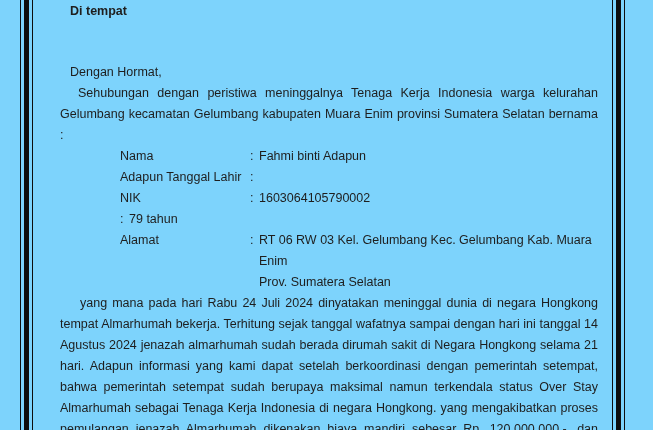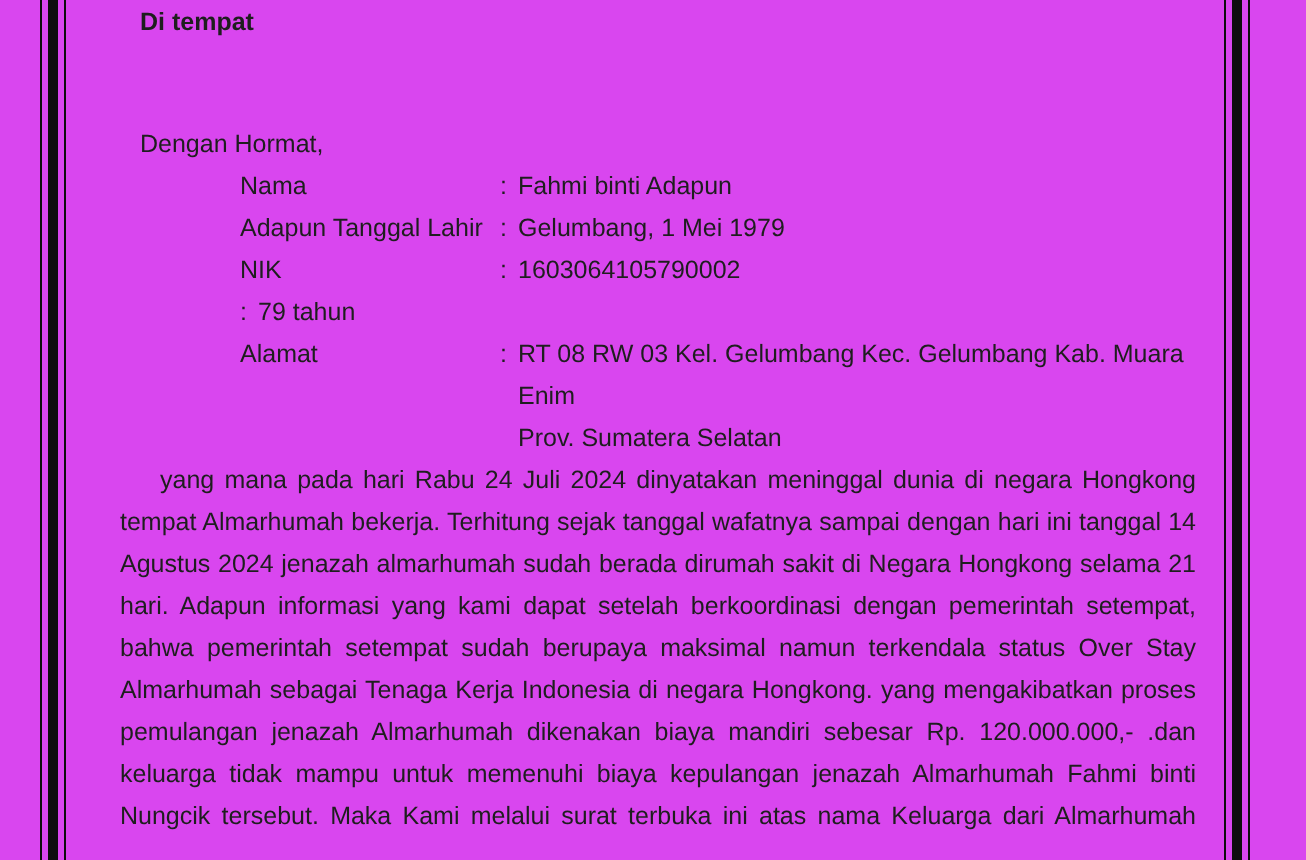--- a/index.html
+++ b/index.html
@@ -1,20 +1,20 @@
 <!DOCTYPE html>
 <html><head>
 <meta charset="utf-8">
 <style>
   html, body { margin: 0; padding: 0; background: #ffffff; }
   .page {
     position: relative;
     width: 653px;
     height: 430px;
-    background: #d946ef;
+    background: #7dd3fc;
     overflow: hidden;
     font-family: "Liberation Sans", "DejaVu Sans", sans-serif;
     font-size: 12.5px;
     line-height: 21px;
     color: #1e1e1e;
   }
   
   .vborder {
     position: absolute;
     top: 0;
@@ -63,51 +63,51 @@
 <div class="page">
   <div class="vborder left"></div>
   <div class="vborder right"></div>
 
   <div class="content">
 
     <div class="address">Di tempat</div>
 
     <div class="salutation">Dengan Hormat,</div>
 
+    <p class="para intro">Sehubungan dengan peristiwa meninggalnya Tenaga Kerja Indonesia warga kelurahan Gelumbang kecamatan Gelumbang kabupaten Muara Enim provinsi Sumatera Selatan bernama :</p>
 
     <div class="fields">
 
       <div class="field-row">
         <span class="flabel">Nama</span>
         <span class="fsep">:</span>
         <span class="fvalue">Fahmi binti Adapun</span>
       </div>
 
       <div class="field-row">
         <span class="flabel">Adapun Tanggal Lahir</span>
         <span class="fsep">:</span>
-        <span class="fvalue">Gelumbang, 1 Mei 1979</span>
       </div>
 
       <div class="field-row">
         <span class="flabel">NIK</span>
         <span class="fsep">:</span>
         <span class="fvalue">1603064105790002</span>
       </div>
 
       <div class="field-row">
         <span class="fsep">:</span>
         <span class="fvalue">79 tahun</span>
       </div>
 
       <div class="field-row">
         <span class="flabel">Alamat</span>
         <span class="fsep">:</span>
         <span class="fvalue">
-          <span class="vline">RT 08 RW 03 Kel. Gelumbang Kec. Gelumbang Kab. Muara Enim</span>
+          <span class="vline">RT 06 RW 03 Kel. Gelumbang Kec. Gelumbang Kab. Muara Enim</span>
           <span class="vline">Prov. Sumatera Selatan</span>
         </span>
       </div>
 
     </div>
 
     <p class="para body-para">yang mana pada hari Rabu 24 Juli 2024 dinyatakan meninggal dunia di negara Hongkong tempat Almarhumah bekerja. Terhitung sejak tanggal wafatnya sampai dengan hari ini tanggal 14 Agustus 2024 jenazah almarhumah sudah berada dirumah sakit di Negara Hongkong selama 21 hari. Adapun informasi yang kami dapat setelah berkoordinasi dengan pemerintah setempat, bahwa pemerintah setempat sudah berupaya maksimal namun terkendala status Over Stay Almarhumah sebagai Tenaga Kerja Indonesia di negara Hongkong. yang mengakibatkan proses pemulangan jenazah Almarhumah dikenakan biaya mandiri sebesar Rp. 120.000.000,- .dan keluarga tidak mampu untuk memenuhi biaya kepulangan jenazah Almarhumah Fahmi binti Nungcik tersebut. Maka Kami melalui surat terbuka ini atas nama Keluarga dari Almarhumah</p>
 
   </div>
 </div>

